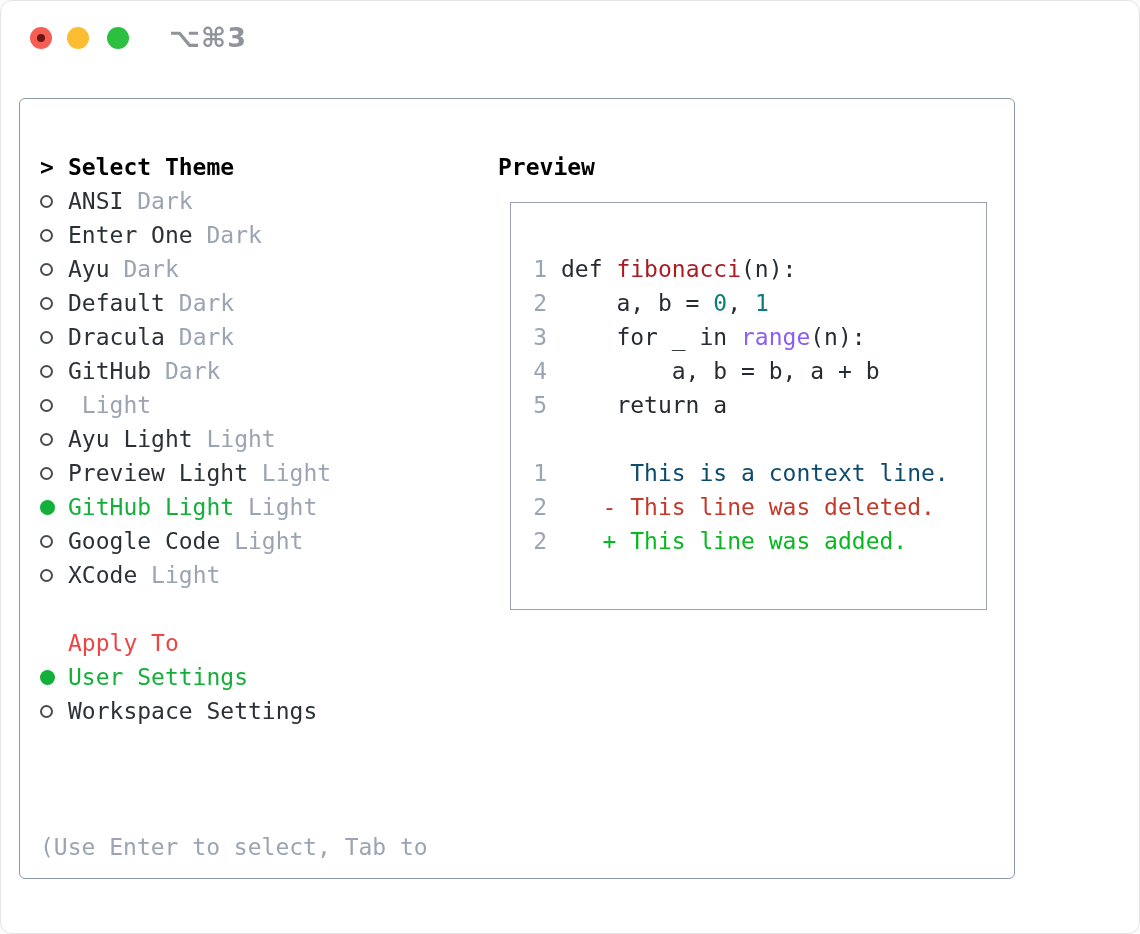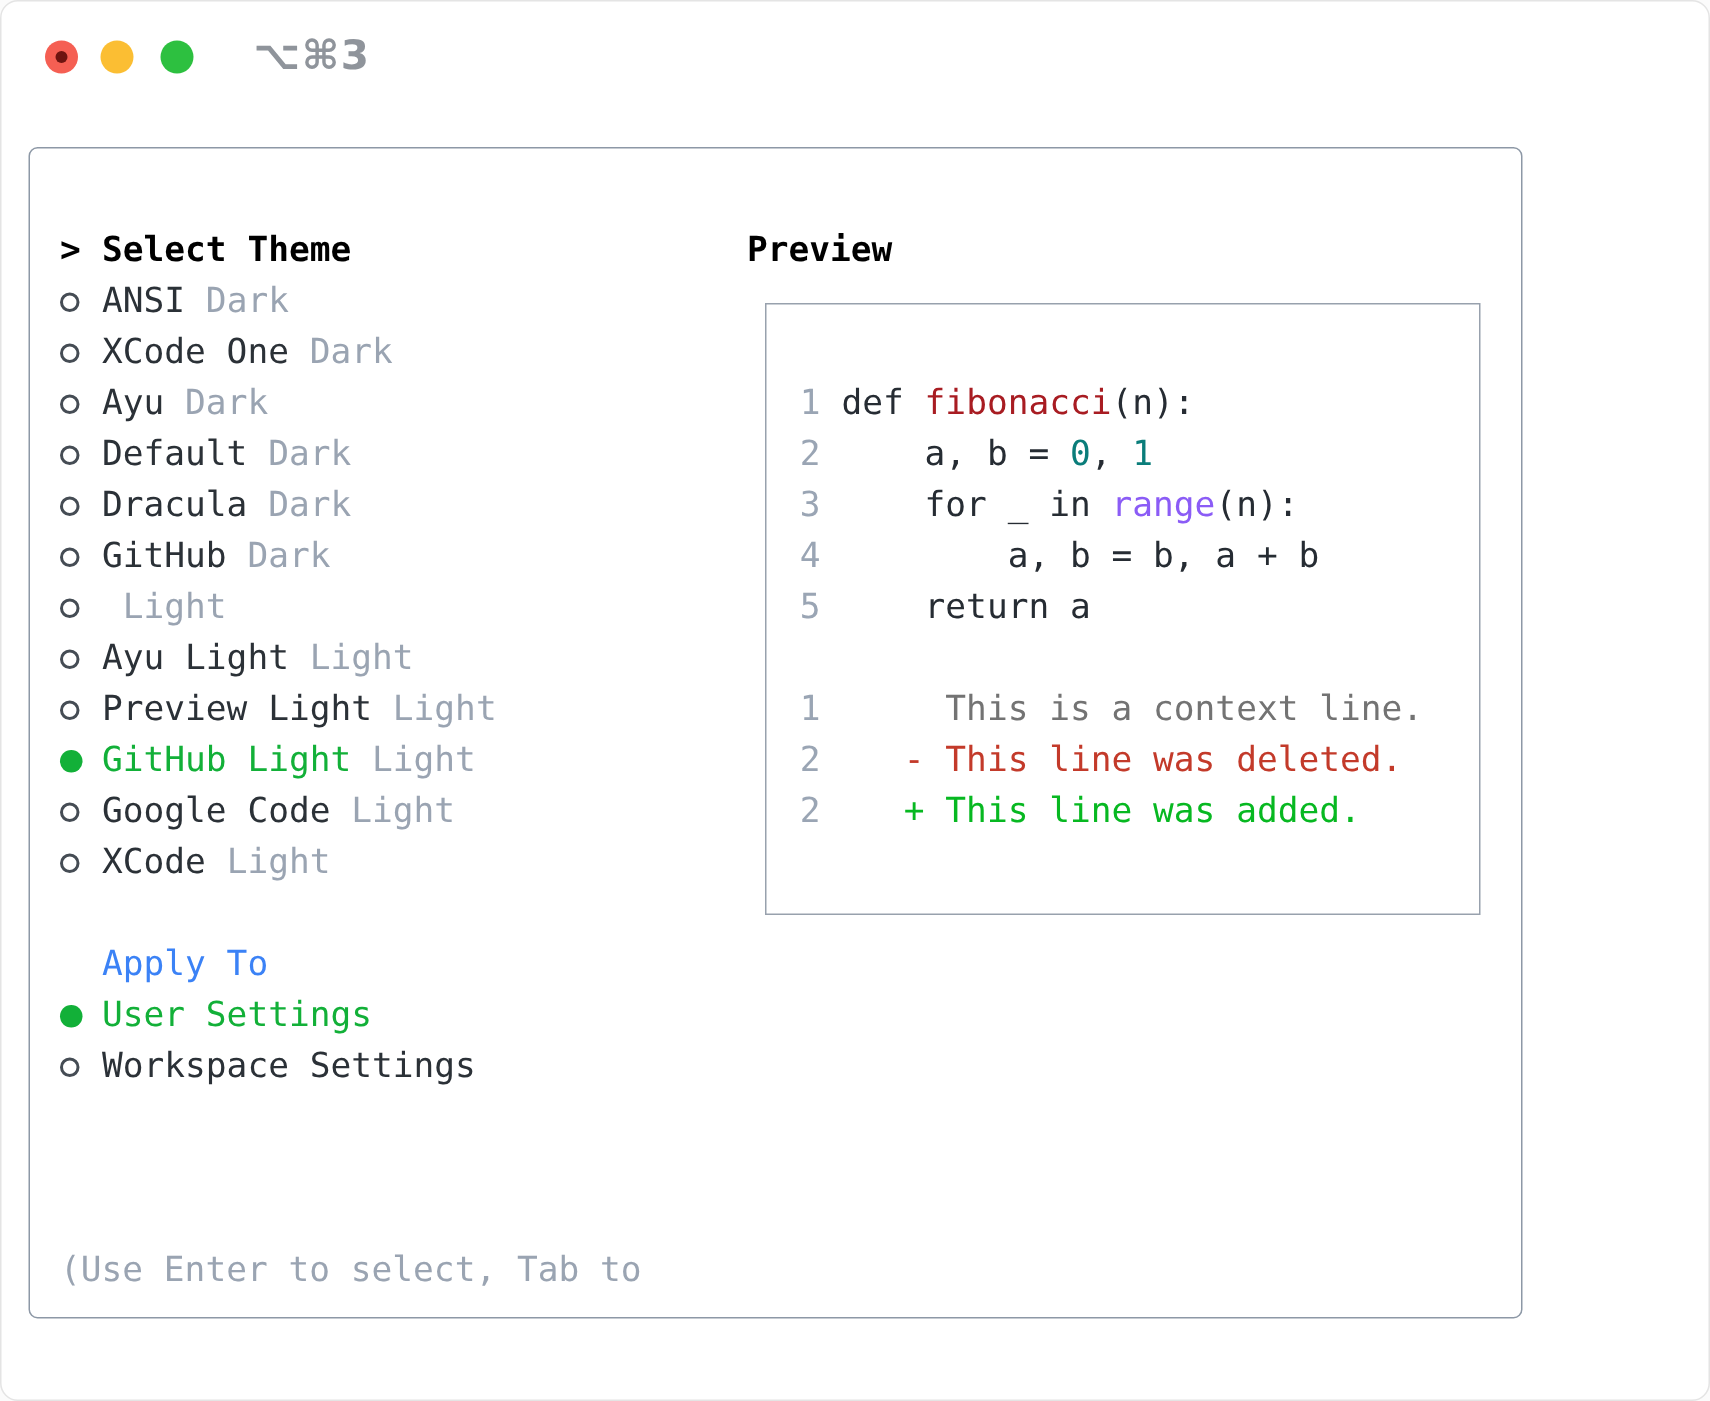--- a/index.html
+++ b/index.html
@@ -28,21 +28,21 @@
   
   .panel{
     position:absolute;left:18px;top:97px;width:996px;height:781px;
     border:1.5px solid #8d98a6;border-radius:6px;background:#ffffff;
   }
   .left-col{position:absolute;left:20px;top:51px;font-size:23px;line-height:34px;color:#2b3137;}
   .row{display:flex;align-items:center;height:34px;white-space:pre;}
   .marker{display:inline-flex;width:28px;align-items:center;flex:0 0 28px;}
   .arrow{font-weight:700;color:#000000;}
   .hdr{font-weight:700;color:#000000;}
-  .hdr2{color:#3b82f6;}
+  .hdr2{color:#ef4444;}
   .circle{width:13px;height:13px;border-radius:50%;border:2px solid #454c54;display:inline-block;}
   .dot-sel{width:15px;height:15px;border-radius:50%;background:#12b038;border:none;display:inline-block;}
   .item-label{color:#2b3137;}
   .item-label.selected{color:#12b038;}
   .item-tag{color:#9aa4b2;}
   .spacer{height:34px;}
   .help{color:#9aa4b2;white-space:pre;}
   .help div{height:34px;line-height:34px;}
   
   .preview-header{
@@ -54,21 +54,21 @@
     border:1.5px solid #98a1ad;background:#ffffff;
   }
   .code-area{position:absolute;left:0;top:49px;width:100%;}
   .code-line{display:flex;height:34px;line-height:34px;font-size:23px;white-space:pre;}
   .gutter{flex:0 0 14px;margin-left:22px;text-align:right;color:#9aa5b4;}
   .code{margin:0 0 0 14px;font-family:inherit;font-size:inherit;line-height:inherit;}
   .c-t{color:#262c33;}
   .c-fn{color:#a81c22;}
   .c-num{color:#0a7d7a;}
   .c-bi{color:#8b5cf6;}
-  .c-ctx{color:#737373;}
+  .c-ctx{color:#0c4a6e;}
   .c-del{color:#c33a2a;}
   .c-add{color:#07b821;}
 </style>
 </head>
 <body>
 
 <div class="window">
 
   <div class="titlebar">
     <span class="tl tl-red">
@@ -82,21 +82,21 @@
   <div class="panel">
 
     <div class="left-col">
       <div class="row">
         <span class="marker arrow">&gt;</span>
         <span class="hdr">Select Theme</span>
       </div>
 
       <div id="theme-list">
           <div class="row"><span class="marker"><span class="circle"></span></span><span class="item-label">ANSI</span><span class="item-tag"> Dark</span></div>
-          <div class="row"><span class="marker"><span class="circle"></span></span><span class="item-label">XCode One</span><span class="item-tag"> Dark</span></div>
+          <div class="row"><span class="marker"><span class="circle"></span></span><span class="item-label">Enter One</span><span class="item-tag"> Dark</span></div>
           <div class="row"><span class="marker"><span class="circle"></span></span><span class="item-label">Ayu</span><span class="item-tag"> Dark</span></div>
           <div class="row"><span class="marker"><span class="circle"></span></span><span class="item-label">Default</span><span class="item-tag"> Dark</span></div>
           <div class="row"><span class="marker"><span class="circle"></span></span><span class="item-label">Dracula</span><span class="item-tag"> Dark</span></div>
           <div class="row"><span class="marker"><span class="circle"></span></span><span class="item-label">GitHub</span><span class="item-tag"> Dark</span></div>
           <div class="row"><span class="marker"><span class="circle"></span></span><span class="item-tag"> Light</span></div>
           <div class="row"><span class="marker"><span class="circle"></span></span><span class="item-label">Ayu Light</span><span class="item-tag"> Light</span></div>
           <div class="row"><span class="marker"><span class="circle"></span></span><span class="item-label">Preview Light</span><span class="item-tag"> Light</span></div>
           <div class="row"><span class="marker"><span class="dot-sel"></span></span><span class="item-label selected">GitHub Light</span><span class="item-tag"> Light</span></div>
           <div class="row"><span class="marker"><span class="circle"></span></span><span class="item-label">Google Code</span><span class="item-tag"> Light</span></div>
           <div class="row"><span class="marker"><span class="circle"></span></span><span class="item-label">XCode</span><span class="item-tag"> Light</span></div>

